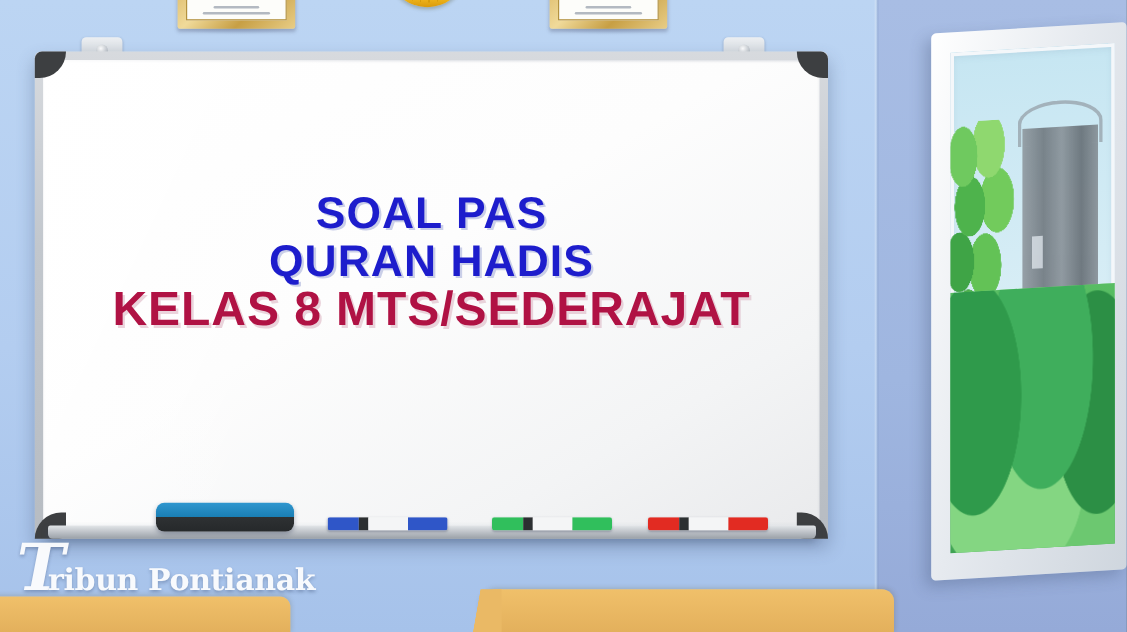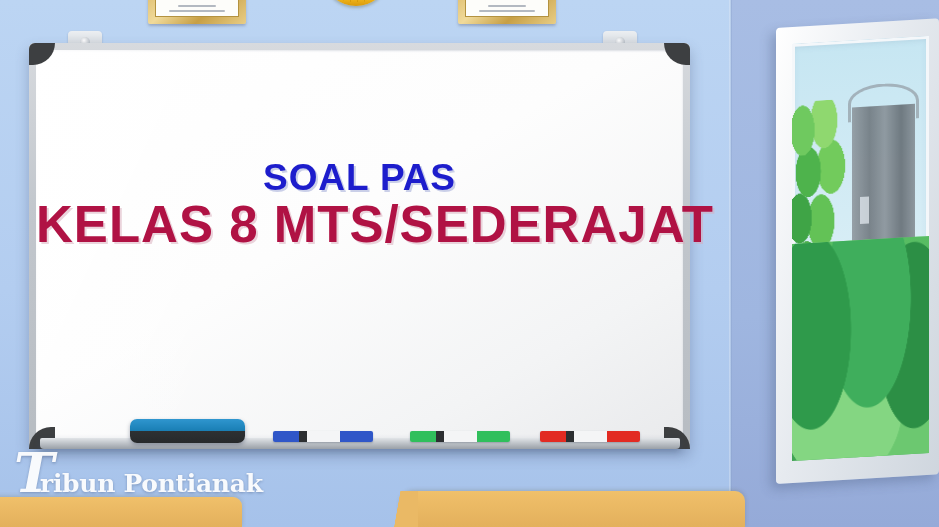--- a/index.html
+++ b/index.html
@@ -70,21 +70,21 @@
   
   .board-text{position:absolute;left:0;right:0;top:108px;text-align:center;
     font-family:Liberation Sans, sans-serif;line-height:1.07;
     letter-spacing:.055em;font-weight:700;
     text-transform:uppercase;user-select:none;}
   .board-text .ln{display:block;white-space:nowrap;}
   .ln1,.ln2,.ln4{color:#1d1dcc;text-shadow:2px 2px 0 rgba(160,170,215,.55);}
   .ln3{color:#b01244;text-shadow:2px 2px 0 rgba(215,170,185,.5);}
   .ln1{font-size:37px;}
   .ln2{font-size:37px;}
-  .ln3{font-size:51px;letter-spacing:.02em;}
+  .ln3{font-size:40px;letter-spacing:.02em;}
   .ln4{font-size:37px;}
 
   
   .tray{position:absolute;left:40px;top:438px;width:640px;height:11px;
     background:linear-gradient(180deg,#e2e5e8,#b9bec4 55%,#9aa0a7);
     border-radius:2px 2px 4px 4px;box-shadow:0 3px 6px rgba(60,75,110,.3);}
   .eraser{position:absolute;left:130px;top:419px;width:115px;height:24px;
     border-radius:7px;background:linear-gradient(180deg,#2f96cf 0%,#1a7fb5 48%,#2e3133 49%,#26292b 100%);
     box-shadow:0 2px 4px rgba(50,60,85,.4);}
   .marker{position:absolute;top:431px;height:11px;border-radius:2px;
@@ -185,20 +185,21 @@
 
   <div class="wb-mount wbm-l"></div>
   <div class="wb-mount wbm-r"></div>
 
   <div class="whiteboard">
     <div class="wb-face">
       <div class="wb-gloss"></div>
 
       <div class="board-text">
         <span class="ln ln1">SOAL PAS</span>
+        <span class="ln ln2">QURAN HADIS</span>
         <span class="ln ln3">KELAS 8 MTS/SEDERAJAT</span>
       </div>
     </div>
     <div class="corner c-tl"></div>
     <div class="corner c-tr"></div>
     <div class="corner c-bl"></div>
     <div class="corner c-br"></div>
   </div>
 
   <div class="tray"></div>

